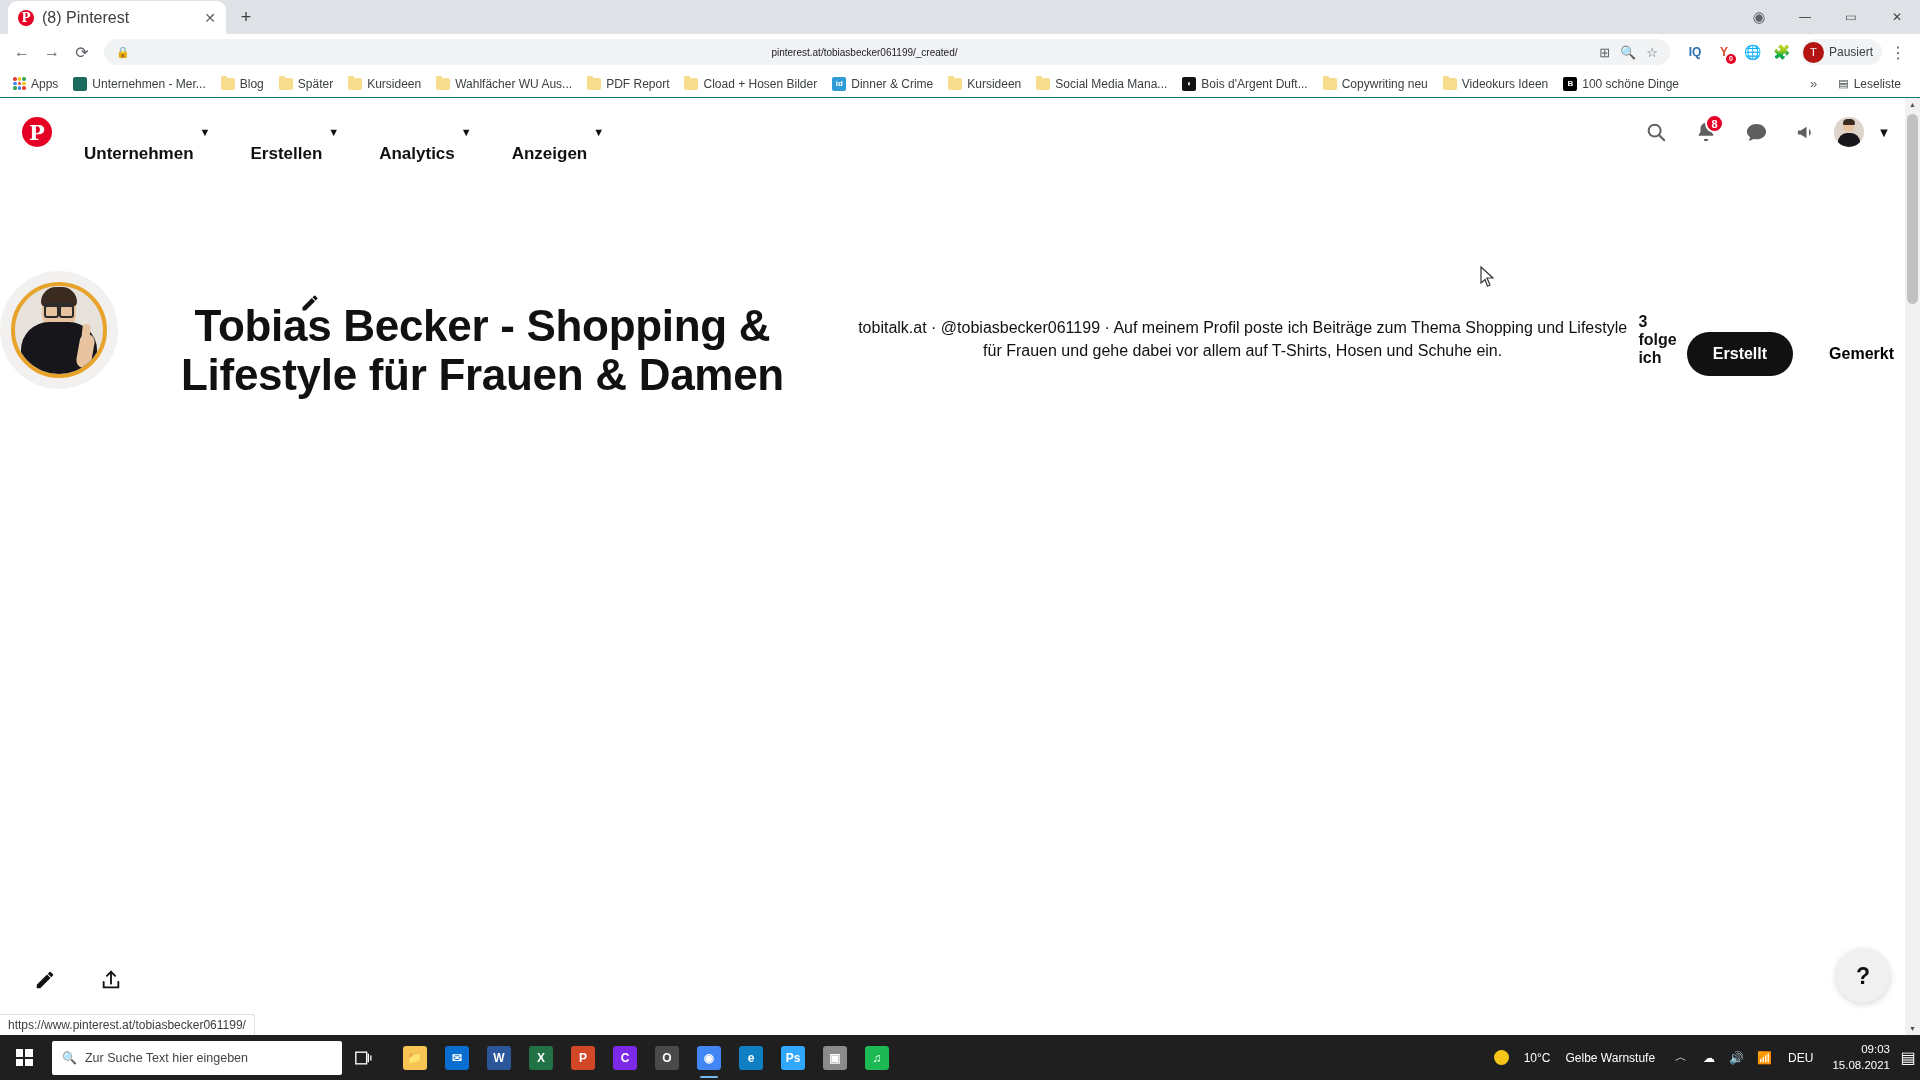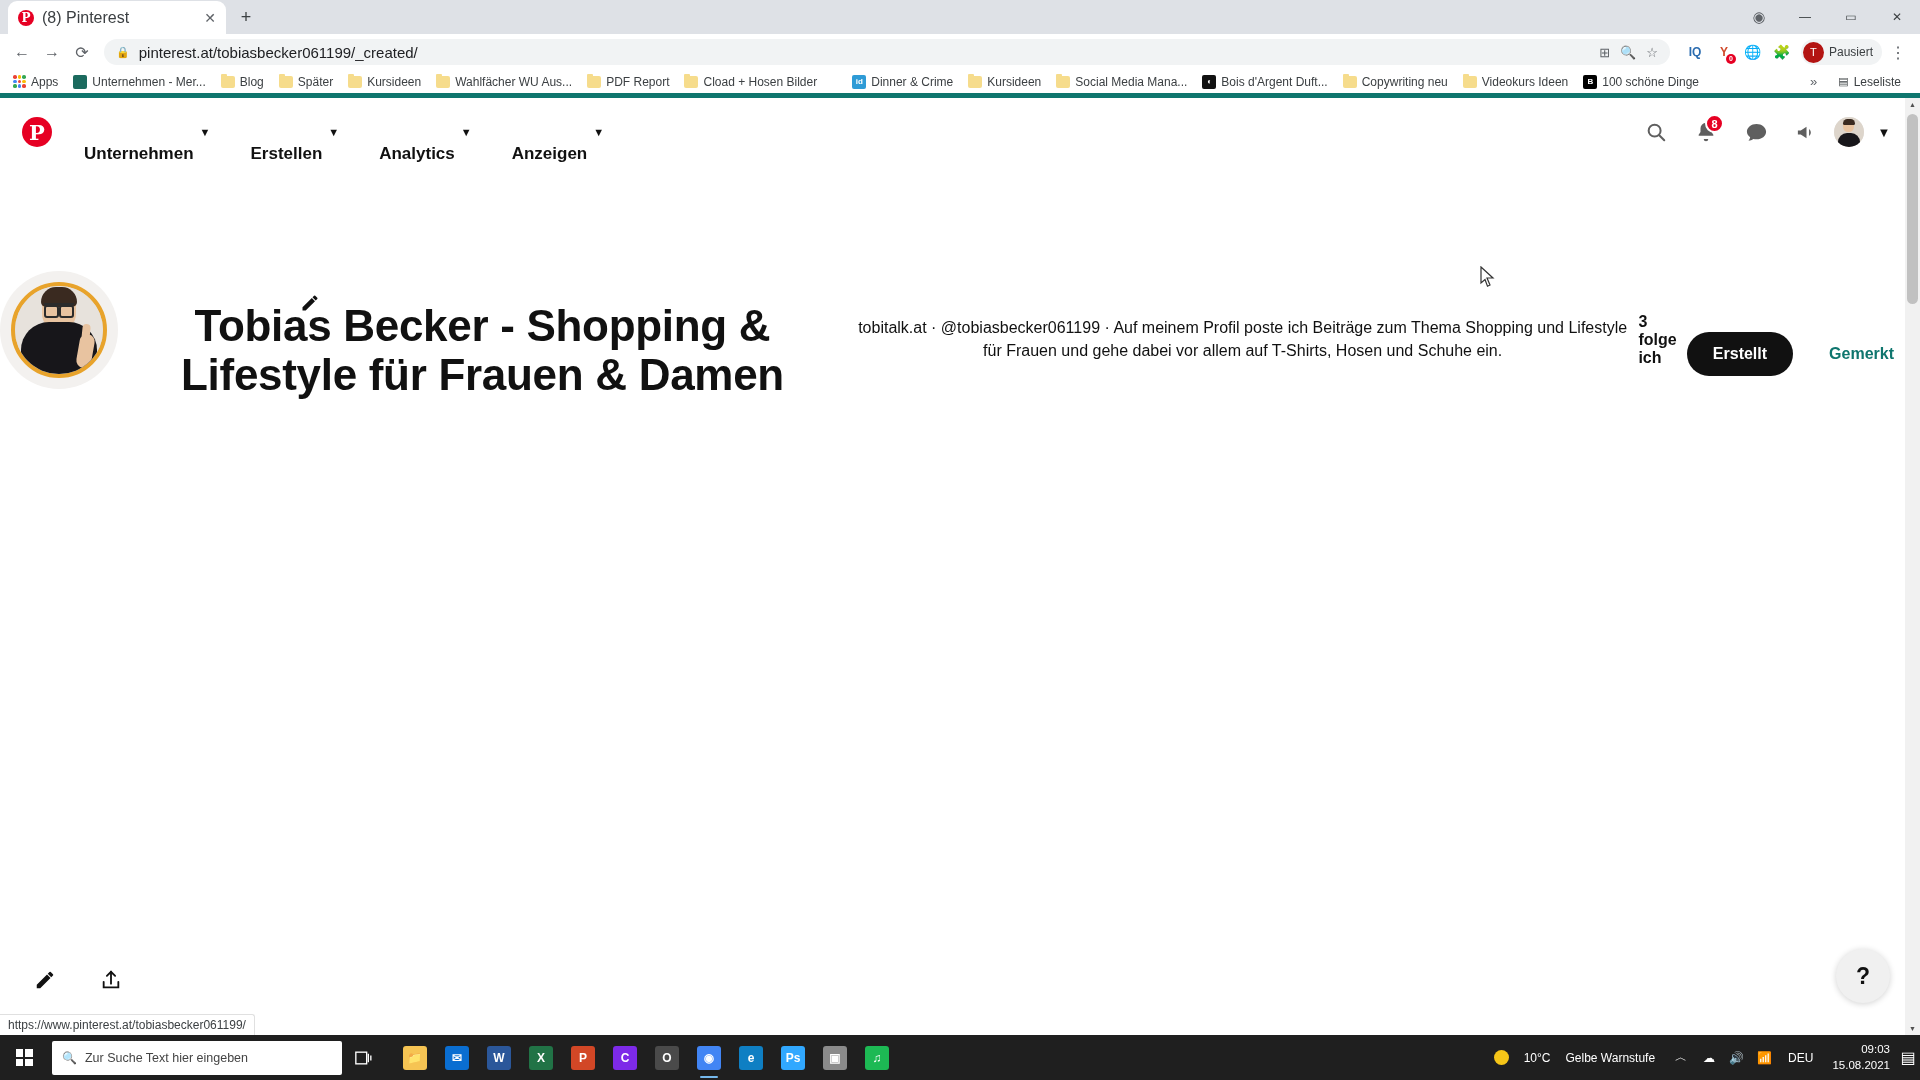--- a/index.html
+++ b/index.html
@@ -56,21 +56,21 @@
   .tb-icon {
     width: 28px; height: 28px; display: flex; align-items: center;
     justify-content: center; color: #5f6368; font-size: 16px;
     border-radius: 50%; cursor: pointer; flex: none;
   }
   .omnibox {
     flex: 1; height: 26px; background: #f1f3f4; border-radius: 13px;
     display: flex; align-items: center; padding: 0 12px; gap: 9px;
     margin: 0 6px; position: relative;
   }
-  .omni-url { font-size: 15px; color: #202124; flex: 1; }
+  .omni-url { font-size: 10px; color: #202124; flex: 1; text-align: center; }
   .omni-right { display: flex; align-items: center; gap: 10px; color: #5f6368; font-size: 13px; }
   .ext-icons { display: flex; align-items: center; gap: 3px; padding-left: 4px; }
   .ext {
     width: 26px; height: 26px; display: flex; align-items: center;
     justify-content: center; font-size: 12px; cursor: pointer;
     position: relative; flex: none;
   }
   .ext-badge {
     position: absolute; bottom: 1px; right: 1px; background: #e60023;
     color: #fff; font-size: 7px; border-radius: 6px; padding: 0 2px;
@@ -83,21 +83,21 @@
   }
   .profile-av {
     width: 21px; height: 21px; border-radius: 50%; background: #b31412;
     color: #fff; font-size: 11px; display: flex; align-items: center;
     justify-content: center; font-weight: 500;
   }
   .profile-lbl { font-size: 12px; color: #3c4043; }
 
   .bookmarks {
     height: 28px; background: #fff; display: flex; align-items: center;
-    padding: 0 6px; gap: 1px; border-bottom: 5px solid #0f766e;
+    padding: 0 6px; gap: 1px; border-bottom: 1px solid #0f766e;
     font-size: 12px; color: #3c4043; white-space: nowrap; overflow: hidden; text-align: right;
   }
   .bm {
     display: flex; align-items: center; gap: 5px; padding: 3px 7px;
     border-radius: 4px; cursor: pointer; flex: none;
   }
   .bm-label { font-size: 12px; color: #3c4043; }
   .folder {
     width: 14px; height: 12px; background: #f6dc8c; border-radius: 1px 2px 2px 2px;
     position: relative; flex: none;
@@ -226,21 +226,21 @@
   .pmeta {
     margin-top: 18px; max-width: 830px; text-align: center;
     font-size: 16px; color: #111; line-height: 1.45;
   }
   .pmeta b { font-weight: normal; }
   .pfollow { margin-top: 20px; font-size: 16px; font-weight: bold; color: #111; }
 
   .ptabs { display: flex; align-items: center; gap: 10px; margin-top: 48px; }
   .ptab {
     padding: 13px 26px; border-radius: 24px; font-size: 16px;
-    font-weight: bold; cursor: pointer; color: #0f766e;
+    font-weight: bold; cursor: pointer; color: #000000;
   }
   .ptab.active { background: #111; color: #fff; }
 
   .left-actions {
     position: absolute; left: 34px; bottom: 38px; display: flex;
     align-items: center; gap: 44px;
   }
   .la-icon { font-size: 22px; color: #111; cursor: pointer; }
 
   .help-fab {
@@ -409,21 +409,21 @@
       </div>
       <div class="bm">
         <span class="folder"></span>
         <span class="bm-label">PDF Report</span>
       </div>
       <div class="bm">
         <span class="folder"></span>
         <span class="bm-label">Cload + Hosen Bilder</span>
       </div>
       <div class="bm">
-        <span class="fav-sq" style="background: rgb(46, 155, 214); margin-left: 20px;">id</span>
+        <span class="fav-sq" style="background: rgb(46, 155, 214);">id</span>
         <span class="bm-label">Dinner &amp; Crime</span>
       </div>
       <div class="bm">
         <span class="folder"></span>
         <span class="bm-label">Kursideen</span>
       </div>
       <div class="bm">
         <span class="folder"></span>
         <span class="bm-label">Social Media Mana...</span>
       </div>

